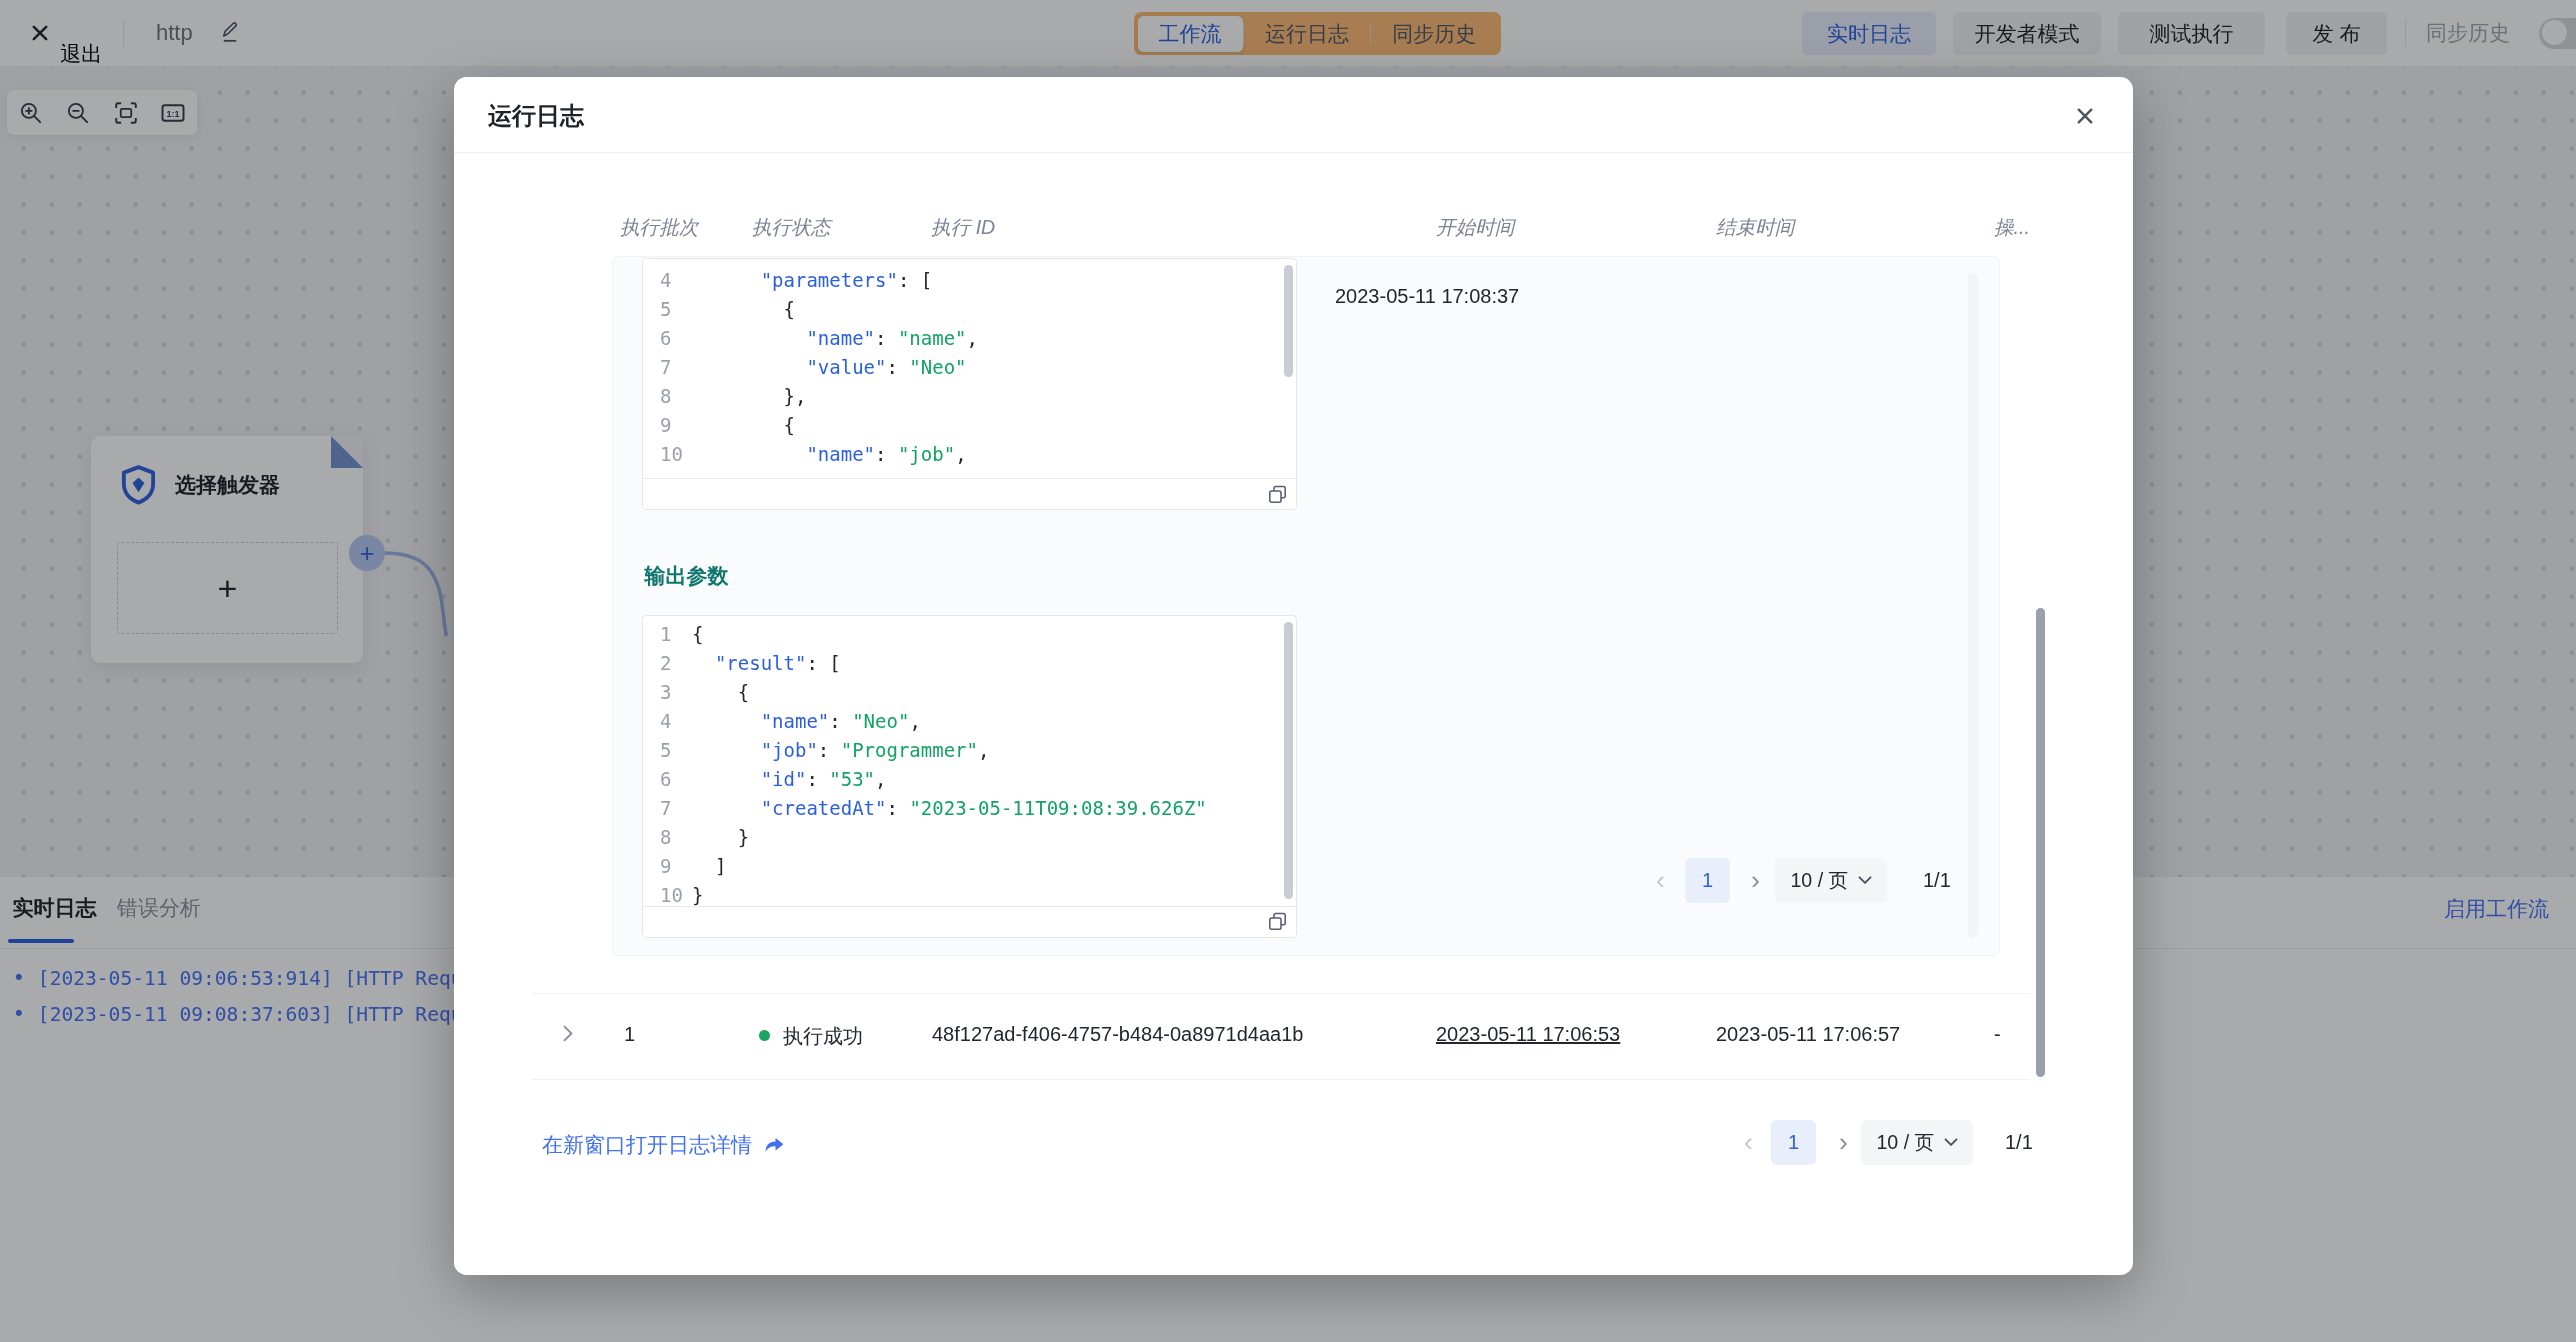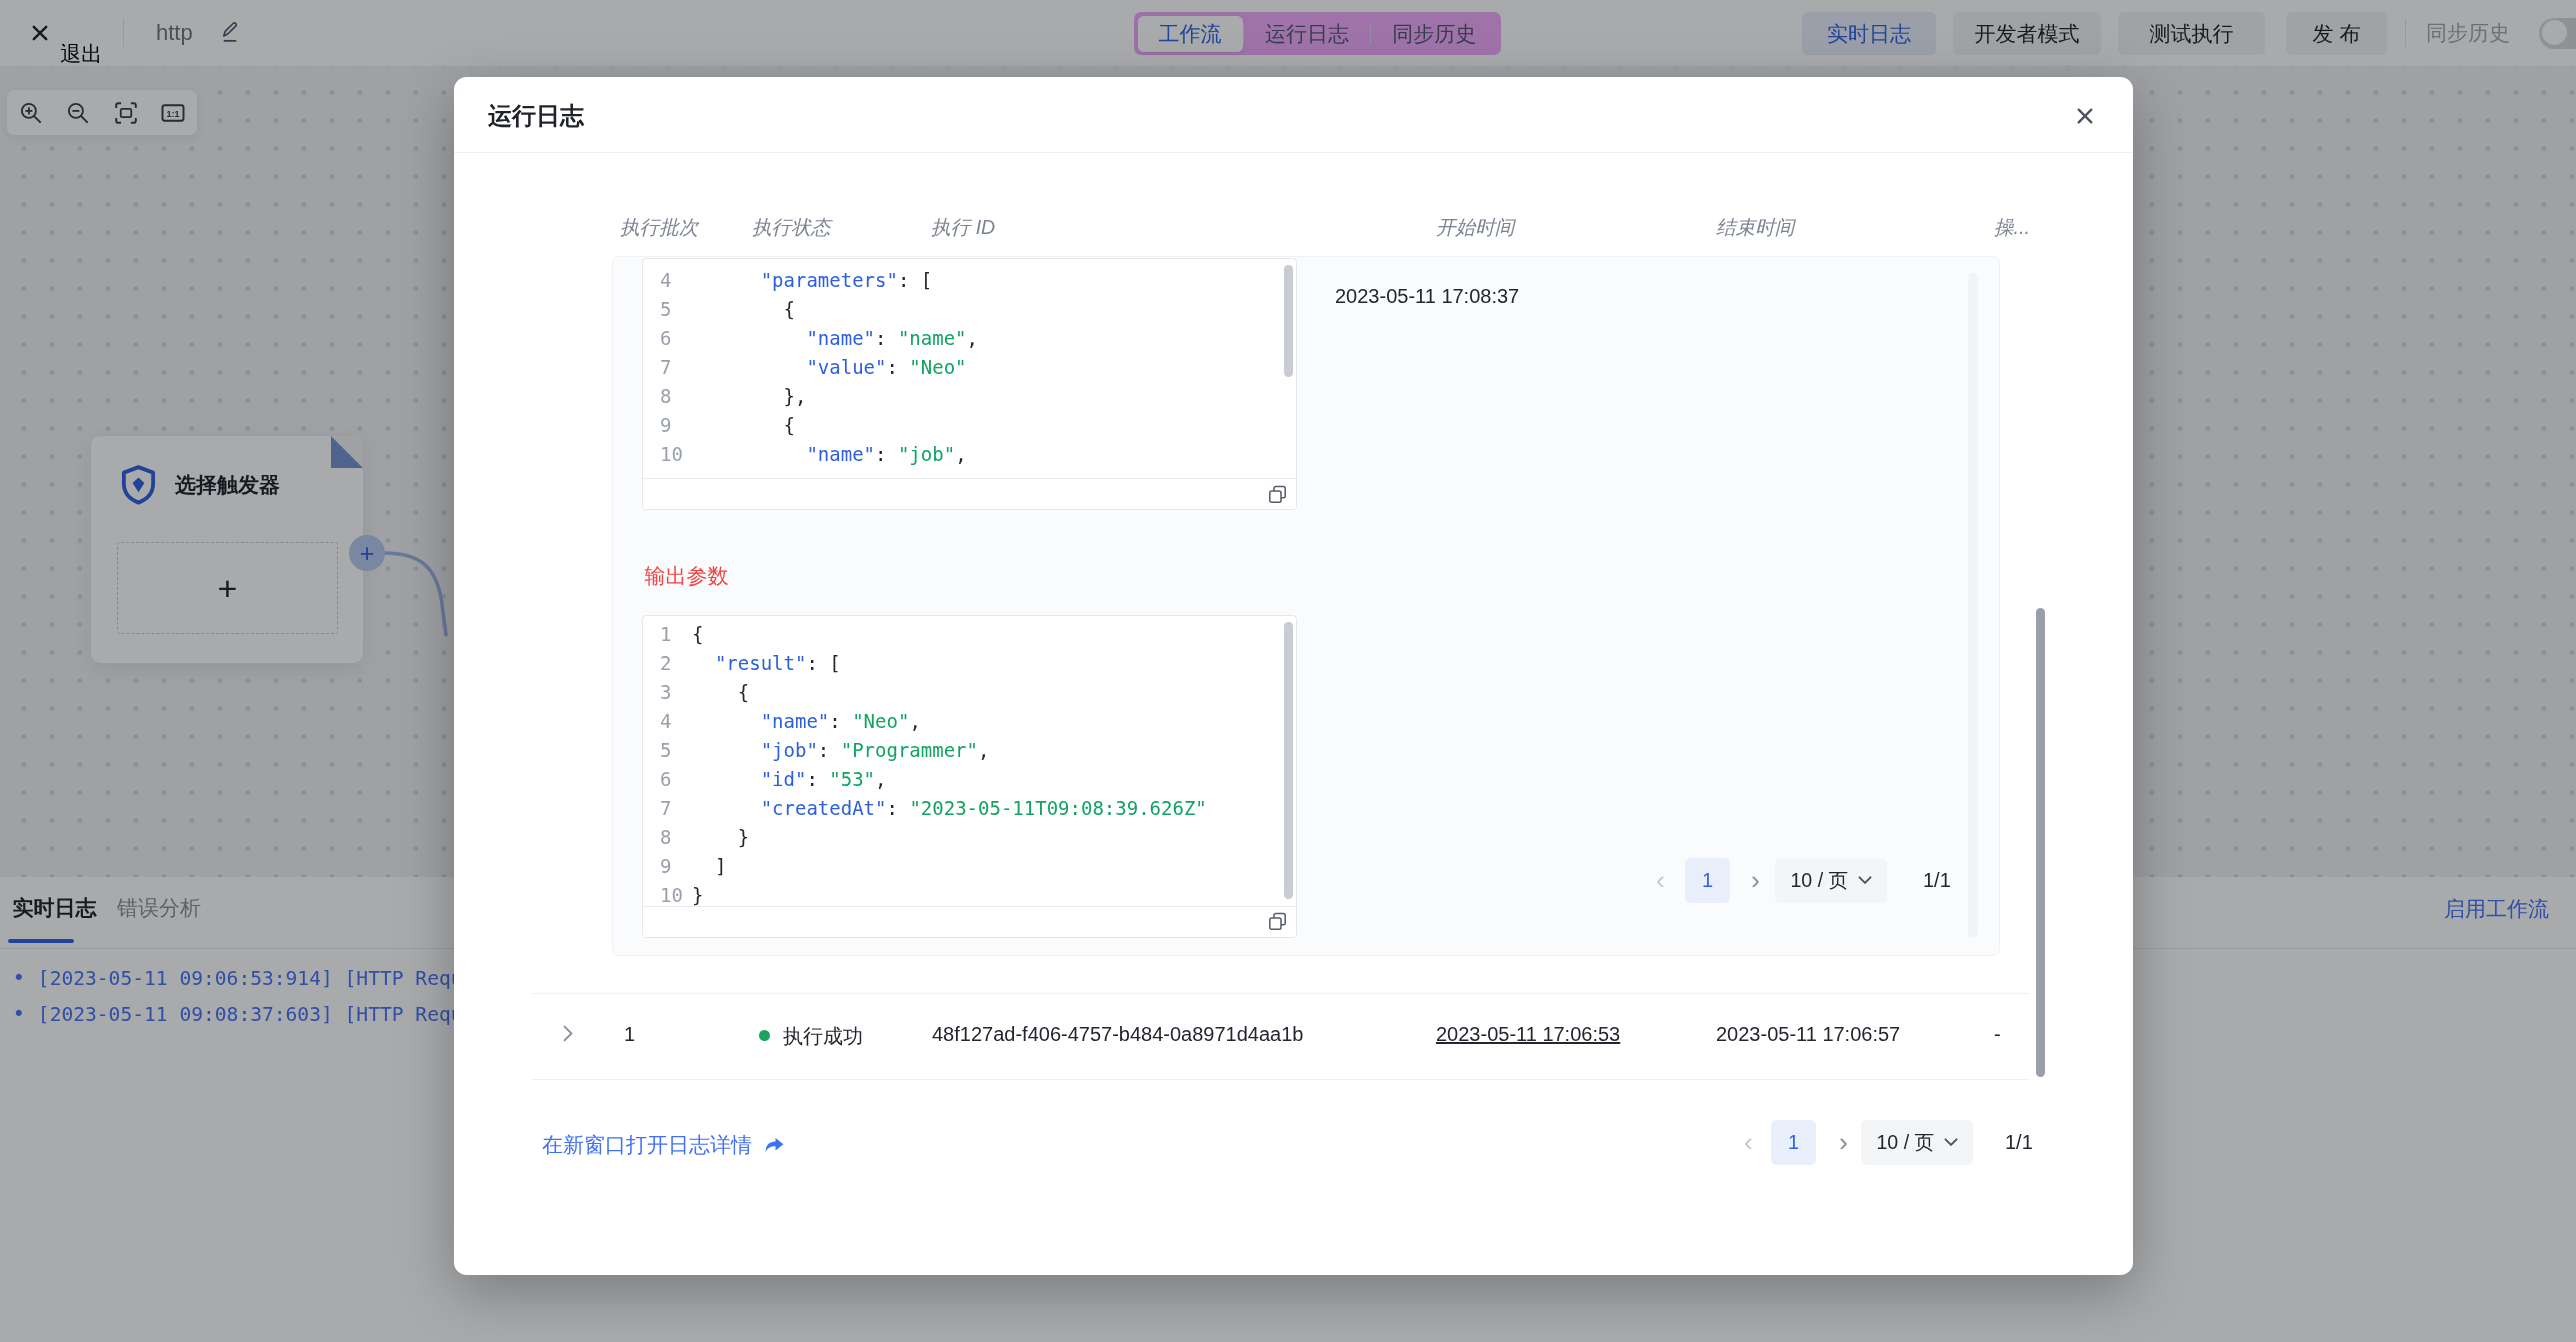--- a/index.html
+++ b/index.html
@@ -6,21 +6,21 @@
   html,body { width:2576px; height:1343px; overflow:hidden; }
   body { position:relative; font-family:"Liberation Sans", sans-serif; background:#f0f1f4; color:#1f2329; }
 
   
   .topbar { position:absolute; left:0; top:0; width:2576px; height:66px; background:#fff; z-index:2; }
   .tb-exit { position:absolute; left:31px; top:0; height:66px; display:flex; align-items:center; gap:11.2px; cursor:pointer; }
   .tb-exit-label { font-size:21px; color:#000000;margin-top:42px; }
   .tb-div { position:absolute; top:19px; width:1.4px; height:28px; background:#e3e5e9; }
   .tb-name { position:absolute; left:156px; top:0; height:66px; display:flex; align-items:center; font-size:22px; color:#737373; }
   .tb-pencil { position:absolute; left:218px; top:19.6px; }
-  .tb-tabs { position:absolute; left:1134px; top:12px; height:43px; background:#f0abfc; border-radius:7px; display:flex; align-items:center; padding:3.5px; font-size:21px; }
+  .tb-tabs { position:absolute; left:1134px; top:12px; height:43px; background:#fdba74; border-radius:7px; display:flex; align-items:center; padding:3.5px; font-size:21px; }
   .tb-tab { padding:0 21px; height:36px; display:flex; align-items:center; color:#4e5969; border-radius:5.6px; cursor:pointer; }
   .tb-tab.active { background:#fff; color:#2f62e0; box-shadow:0 1.4px 4.2px rgba(31,35,41,.08); }
   .tb-tab-sep { width:1.4px; height:21px; background:#dadce1; }
   .tb-btn { position:absolute; top:12px; height:43px; border-radius:5.6px; background:#f2f3f5; color:#1f2329; font-size:21px; display:flex; align-items:center; justify-content:center; cursor:pointer; }
   .tb-btn.blue { background:#e9effc; color:#2f62e0; }
   .tb-enable { position:absolute; left:2426px; top:0; height:66px; display:flex; align-items:center; font-size:21px; color:#a0a6b1; }
   .tb-toggle { position:absolute; left:2539px; top:17.5px; width:59px; height:31px; border-radius:15.4px; background:#d6d9de; cursor:pointer; }
   .tb-toggle .knob { position:absolute; left:2.8px; top:2.8px; width:25px; height:25px; border-radius:50%; background:#fff; }
 
   
@@ -80,21 +80,21 @@
   .code-row .gutter { width:49px; padding-left:17px; color:#9aa0ab; flex:none; }
   .code-row .code { white-space:pre; color:#23262e; }
   .tk-k { color:#2b5fe0; }
   .tk-s { color:#12a364; }
   .tk-p { color:#23262e; }
   .ed-foot { position:absolute; left:0; bottom:0; width:100%; height:31px; border-top:0.7px solid #e8eaee; background:#fff; }
   .ed-copy { position:absolute; right:8.4px; bottom:4.9px; cursor:pointer; }
   .ed-thumb { position:absolute; right:3.5px; width:8.4px; border-radius:4.2px; background:#c9cdd3; }
   .ed-in .ed-thumb { top:5.6px; height:112px; }
   .ed-out .ed-thumb { top:5.6px; height:277px; }
-  .d-outlabel { position:absolute; left:31.5px; top:305px; font-size:21px; font-weight:normal; color:#ef4444; }
+  .d-outlabel { position:absolute; left:31.5px; top:305px; font-size:21px; font-weight:bold; color:#0f766e; }
   .d-time { position:absolute; left:722px; top:28px; font-size:20px; color:#23262e; }
   .d-logclip { position:absolute; left:999px; top:0; width:354px; height:133px; overflow:hidden; }
   .d-logbody { margin-top:-17px; }
   .d-log-line { font-size:19.6px; line-height:32px; color:#3d4663; white-space:nowrap; }
   .d-track { position:absolute; left:1355px; top:16px; width:9.8px; height:665px; background:#f3f4f7; border-radius:4.9px; }
 
   
   .pg-arrow { position:absolute; font-size:26.6px; line-height:45px; cursor:pointer; }
   .pg-page { position:absolute; width:45px; height:45px; background:#e9eefb; border-radius:5.6px; color:#2f62e0;
     font-size:20px; display:flex; align-items:center; justify-content:center; cursor:pointer; }

